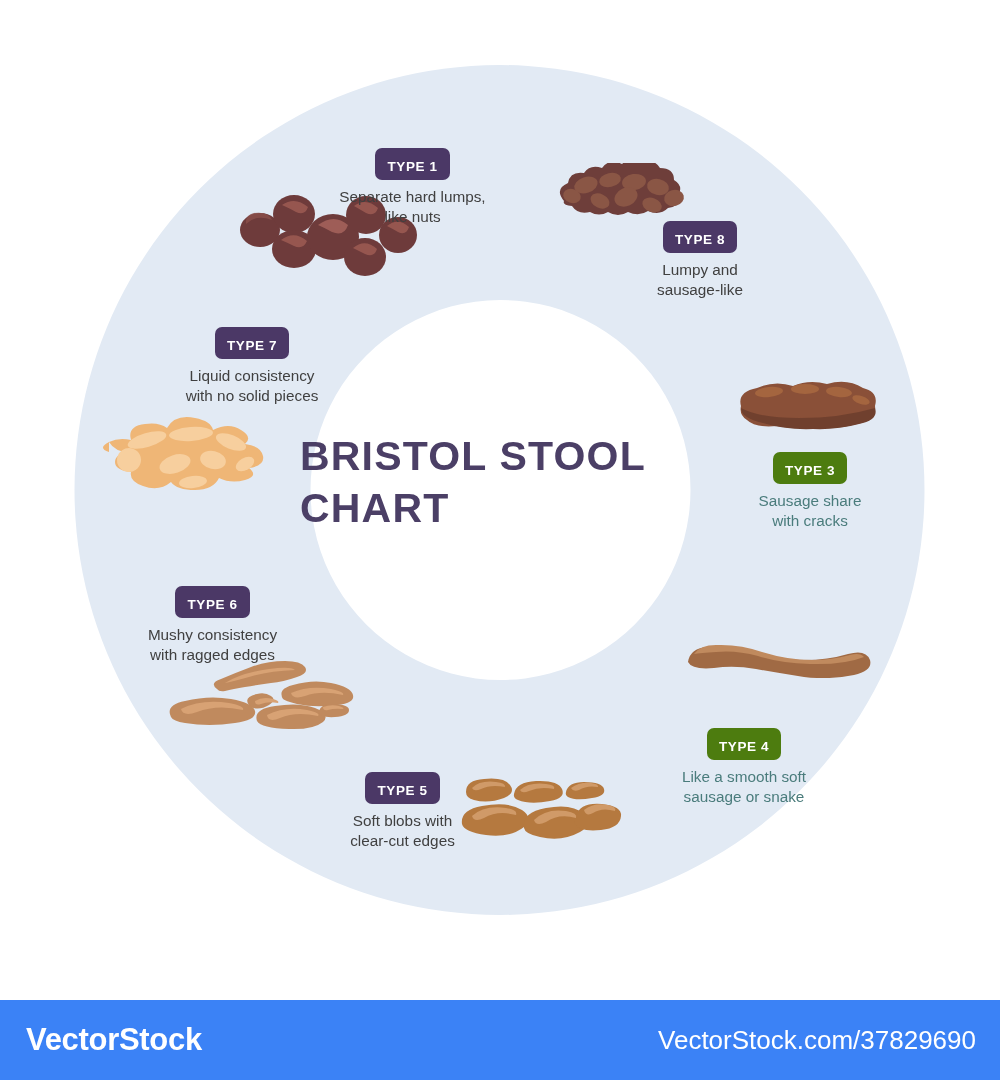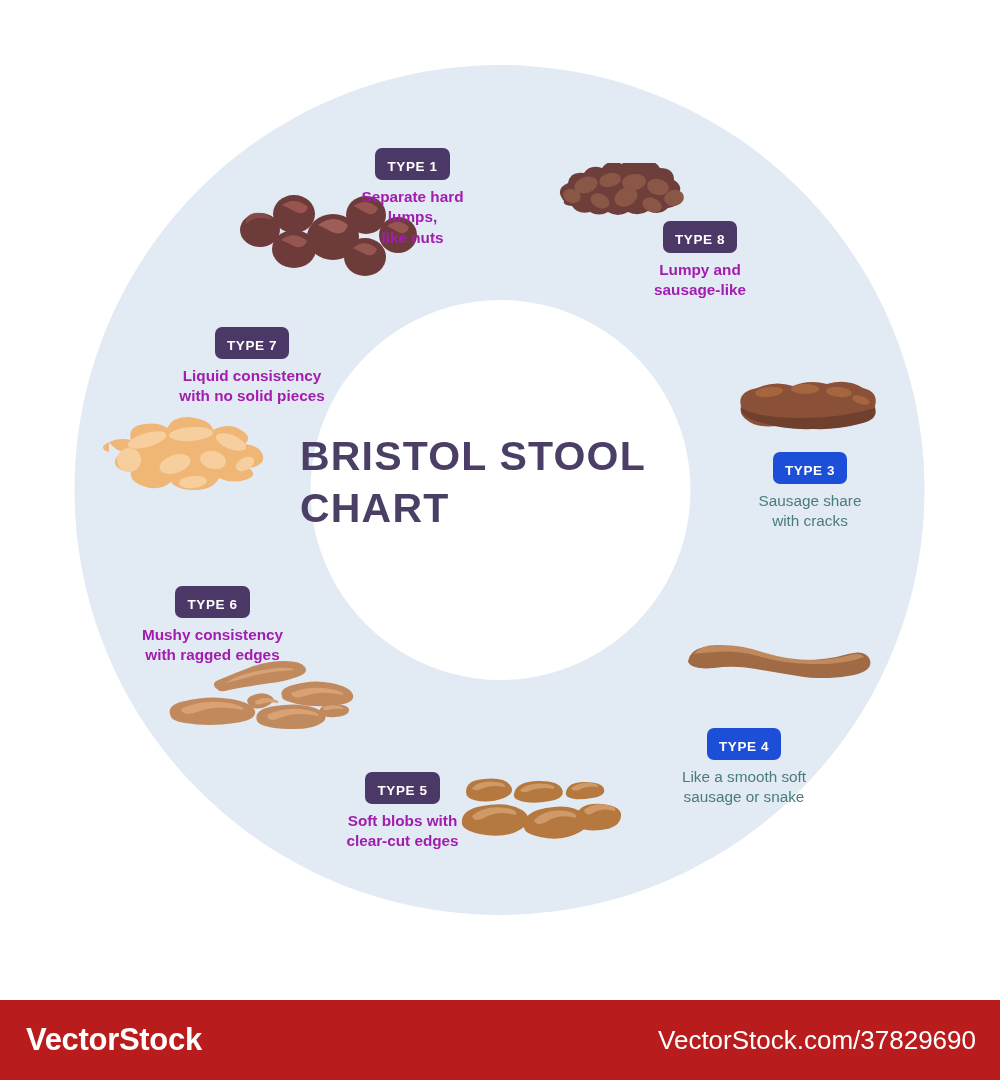--- a/index.html
+++ b/index.html
@@ -33,46 +33,46 @@
     padding:12px 12px 6px 12px;
     border-radius:7px;
     color:#ffffff;
     font-size:13.5px;
     font-weight:bold;
     letter-spacing:0.6px;
     line-height:1;
     white-space:nowrap;
   }
   .badge.purple{background:#4b3866;}
-  .badge.teal{background:#1d4ed8;}
+  .badge.teal{background:#4d7c0f;}
 
   .caption{
     font-size:15.3px;
     line-height:1.35;
     white-space:pre-line;
   }
-  .caption.purple{color:#a21caf;font-weight:bold;}
+  .caption.purple{color:#404040;}
   .caption.teal{color:#4a7c7c;}
 
   .item{position:absolute;}
   .item .badge-row{margin-bottom:7px;}
 
   
   #item-1{left:335px;top:148px;text-align:center;width:155px;}
   #item-2{left:645px;top:221px;text-align:center;width:110px;}
   #item-3{left:758px;top:452px;text-align:center;width:104px;}
   #item-4{left:670px;top:693px;text-align:center;width:148px;margin-top:35px;}
   #item-5{left:345px;top:772px;text-align:center;width:115px;}
   #item-6{left:140px;top:586px;text-align:center;width:145px;}
   #item-7{left:133px;top:327px;text-align:center;width:148px;margin-left:45px;}
 
   
   #watermark{
     position:absolute;left:0;top:1000px;
-    width:1000px;height:80px;background:#b91c1c;
+    width:1000px;height:80px;background:#3b82f6;
   }
   #wm-logo{
     position:absolute;left:26px;top:22px;
     color:#ffffff;font-size:31px;font-weight:bold;
     font-family:"Liberation Sans", sans-serif;
     letter-spacing:-0.3px;
   }
   #wm-url{
     position:absolute;right:24px;top:25px;
     color:#ffffff;font-size:26px;

